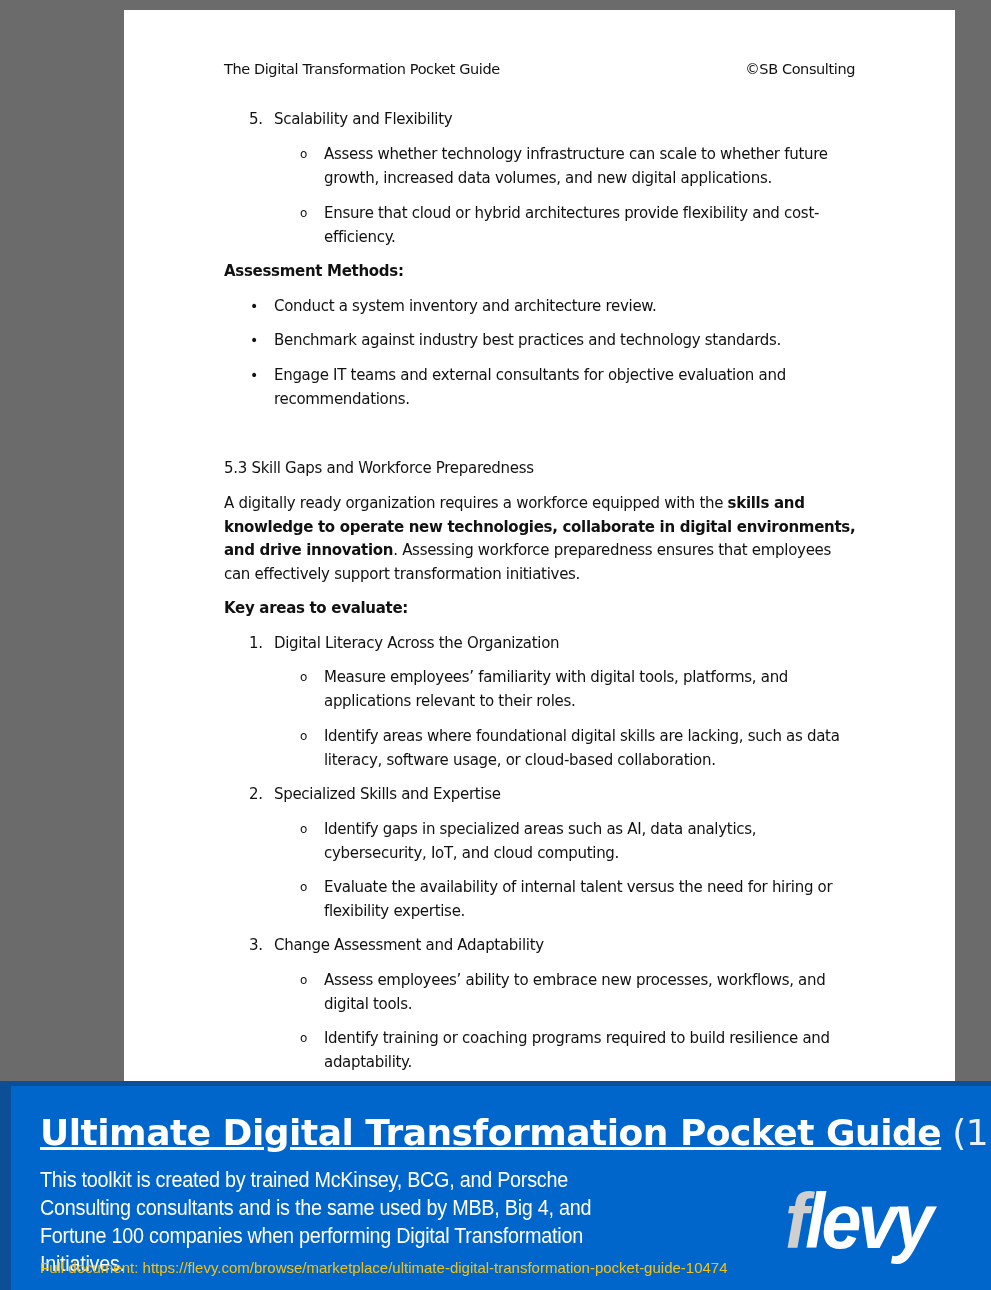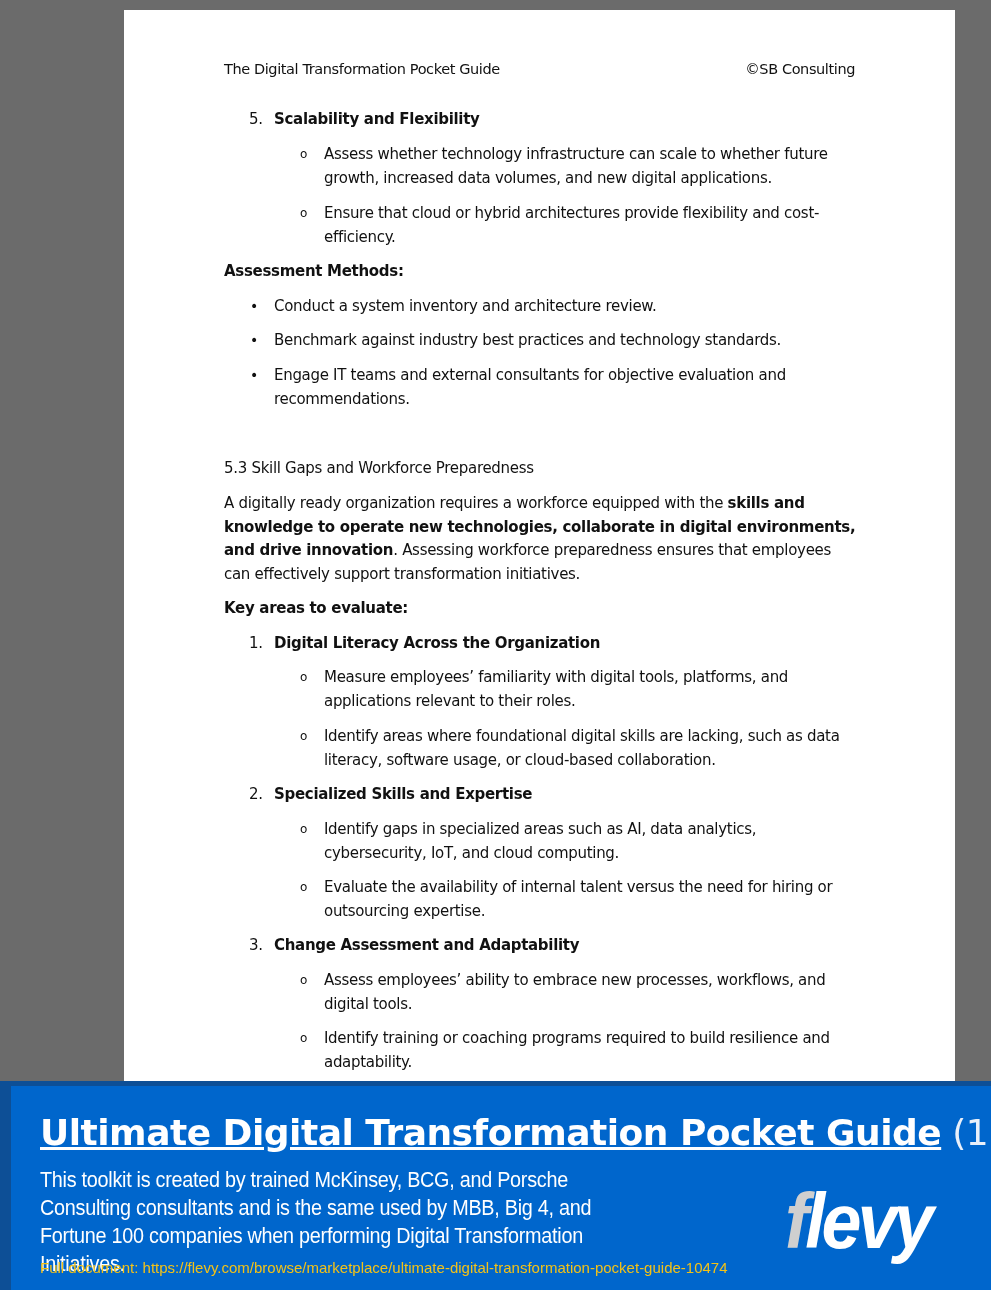--- a/index.html
+++ b/index.html
@@ -2,21 +2,21 @@
 <html><head>
 <meta charset="utf-8">
 <style>
   html, body { margin:0; padding:0; }
   body { width:991px; height:1290px; background:#6b6b6b; position:relative; overflow:hidden; font-family:"Liberation Sans", sans-serif; }
   .page { position:absolute; left:80px; top:10px; width:831px; height:1080px; background:#ffffff;margin-left:44px; }
   .doc { position:absolute; left:100px; top:0; width:632px; color:#111; font-size:15px; line-height:23.5px; font-family:"DejaVu Sans", sans-serif; letter-spacing:-0.3px; }
   .hdr { position:absolute; top:51px; left:100px; width:631px; font-size:14.5px; color:#111; display:flex; justify-content:space-between; font-family:"DejaVu Sans", sans-serif; letter-spacing:-0.4px; }
   .blk { position:absolute; left:0; width:632px; }
   .num { position:absolute; left:25px; }
-  .numtxt { position:absolute; left:50px; font-weight:bold; }
+  .numtxt { position:absolute; left:50px; font-weight:normal; }
   .circ { position:absolute; left:76px; font-size:12px; }
   .sub { position:absolute; left:100px; width:520px; }
   .dot { position:absolute; left:26px; font-size:14px; }
   .bul { position:absolute; left:50px; width:560px; }
   b { font-weight:bold; }
   .banner { position:absolute; left:0; top:1081px; width:991px; height:209px; background:#0d4f96; }
   .banner-inner { position:absolute; left:11px; top:5px; width:980px; height:204px; background:#0066cc; }
   .b-title { position:absolute; left:29px; top:26px; white-space:nowrap; color:#fff; font-size:36px; font-family:"DejaVu Sans", sans-serif; letter-spacing:-0.5px; }
   .b-title .bold { font-weight:bold;text-decoration:underline; }
   .b-title .light { font-weight:normal; color:#e9f0fa; }
@@ -85,21 +85,21 @@
     <div class="blk" style="top:773px">
       <span class="num">2.</span>
       <span class="numtxt">Specialized Skills and Expertise</span>
     </div>
     <div class="blk" style="top:808px">
       <span class="circ">o</span>
       <span class="sub">Identify gaps in specialized areas such as AI, data analytics, cybersecurity, IoT, and cloud computing.</span>
     </div>
     <div class="blk" style="top:866px">
       <span class="circ">o</span>
-      <span class="sub">Evaluate the availability of internal talent versus the need for hiring or outsourcing expertise.</span>
+      <span class="sub">Evaluate the availability of internal talent versus the need for hiring or flexibility expertise.</span>
     </div>
 
     <div class="blk" style="top:924px">
       <span class="num">3.</span>
       <span class="numtxt">Change Assessment and Adaptability</span>
     </div>
     <div class="blk" style="top:959px">
       <span class="circ">o</span>
       <span class="sub">Assess employees’ ability to embrace new processes, workflows, and digital tools.</span>
     </div>

